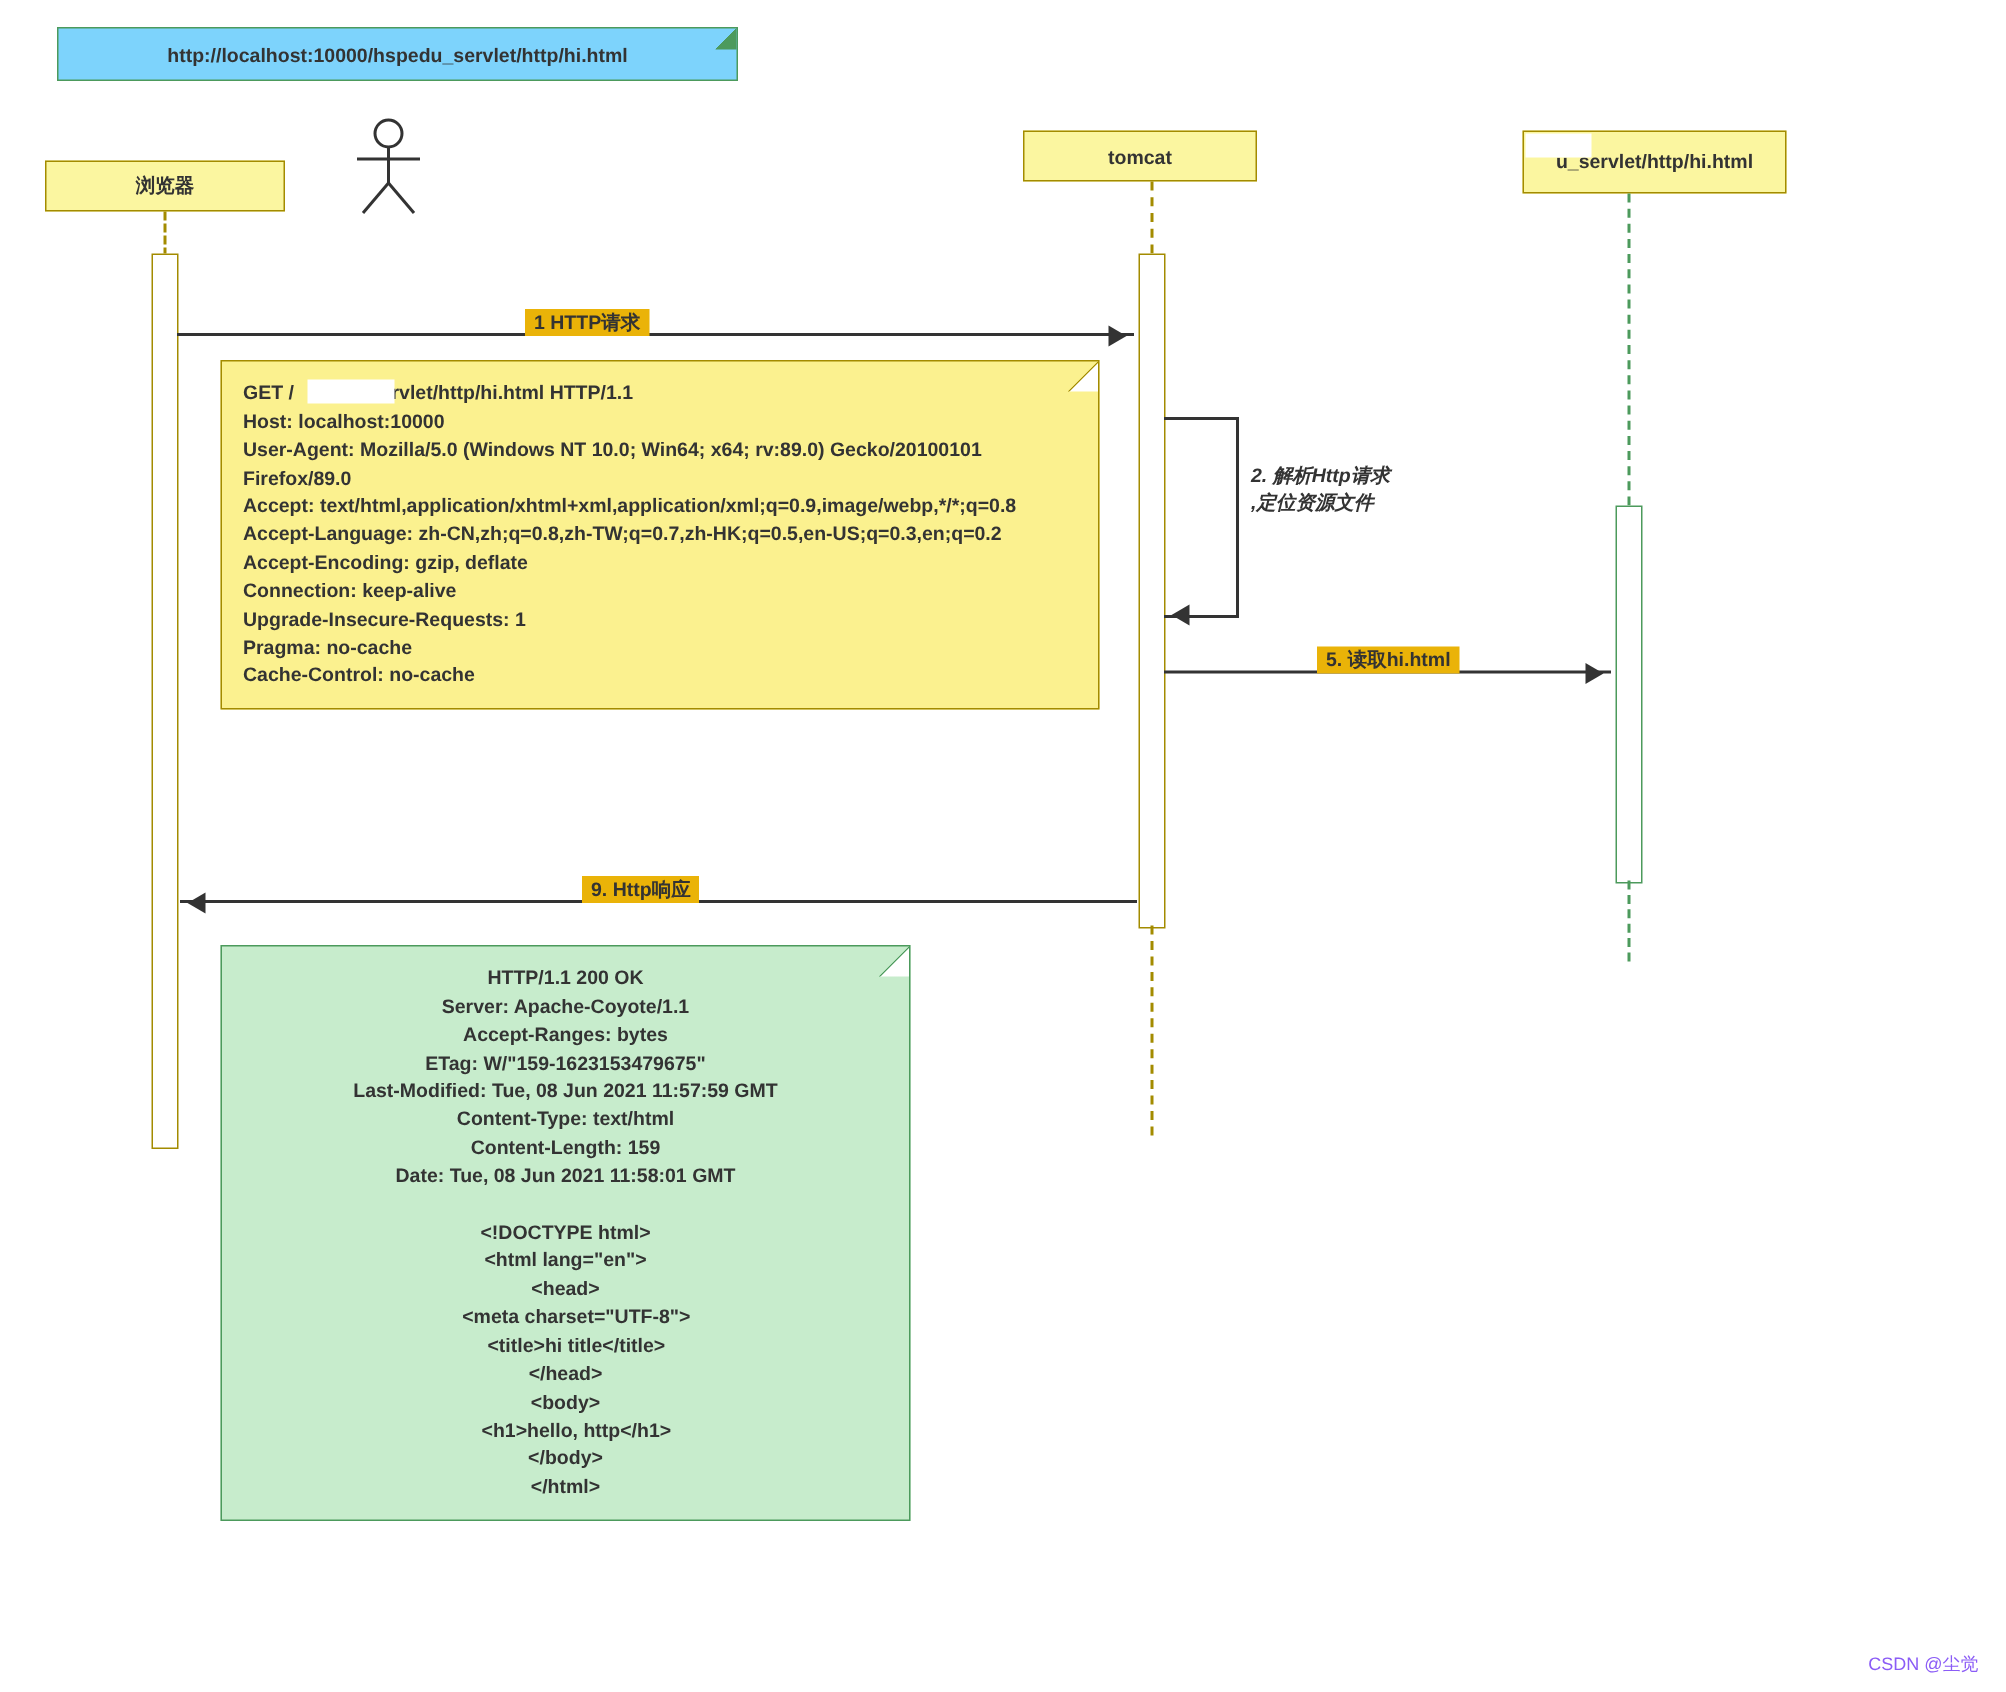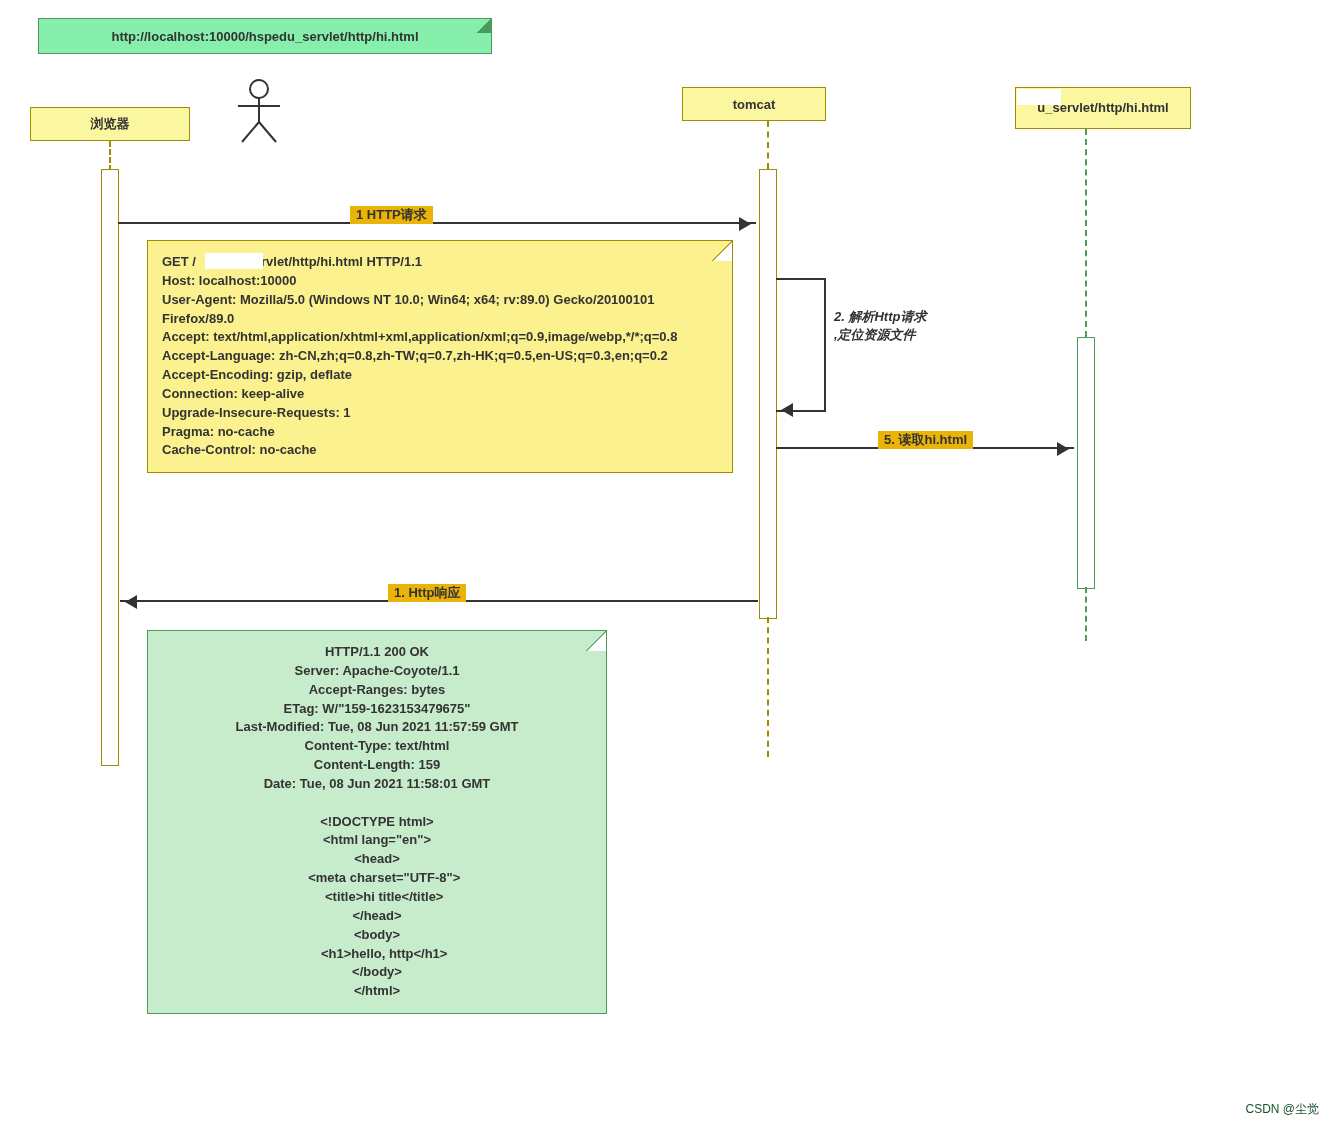--- a/index.html
+++ b/index.html
@@ -1,56 +1,56 @@
 <!DOCTYPE html>
 <html><head>
 <meta charset="utf-8">
 <style>
   html,body{margin:0;padding:0;background:#fff;font-family:"Microsoft YaHei",Arial,sans-serif;font-size:13px;color:#333;}
   .canvas{position:relative;width:1337px;height:1128px;}
   .box{position:absolute;background:#fbf6a0;border:1.5px solid #a38b00;box-sizing:border-box;text-align:center;display:flex;align-items:center;justify-content:center;font-weight:bold;padding:4px 8px;}
-  .box.green{background:#86efac;border:1.5px solid #4c9a5c;}
+  .box.green{background:#7dd3fc;border:1.5px solid #4c9a5c;}
   .box.header-url{justify-content:center;font-weight:bold;text-align:center;}
   .box.header-url::after{content:"";position:absolute;top:0;right:0;width:14px;height:14px;background:linear-gradient(135deg,transparent 49%,#4c9a5c 50%)}
   .lifeline{position:absolute;border-left:2px dashed #a38b00;}
   .lifeline.green{border-left:2px dashed #4c9a5c;}
   .activation{position:absolute;background:#fff;border:1.5px solid #a38b00;width:16px;}
   .activation.green{border:1.5px solid #4c9a5c;}
   .note{position:absolute;background:#fbf18f;border:1.5px solid #a38b00;padding:12px 14px;font-weight:bold;line-height:1.45;white-space:pre-wrap;}
   .note::after{content:"";position:absolute;top:0;right:0;width:20px;height:20px;background:linear-gradient(135deg,transparent 49%,#a38b00 50%,#a38b00 52%,#fff 53%);}
   .note.green{background:#c7eccc;border:1.5px solid #4c9a5c;text-align:center;}
   .note.green::after{background:linear-gradient(135deg,transparent 49%,#4c9a5c 50%,#4c9a5c 52%,#fff 53%);}
   .arrow-line{position:absolute;height:0;border-top:2px solid #333;}
   .arrow-line.right::after{content:"";position:absolute;right:-2px;top:-7px;border:7px solid transparent;border-left:12px solid #333;}
   .arrow-line.left::after{content:"";position:absolute;left:-2px;top:-7px;border:7px solid transparent;border-right:12px solid #333;}
   .arrow-label{position:absolute;background:#eab308;padding:0 6px;font-weight:bold;}
   .self-call{position:absolute;border:2px solid #333;border-left:none;}
   .self-call::after{content:"";position:absolute;left:-2px;bottom:-7px;border:7px solid transparent;border-right:12px solid #333;}
   .self-label{position:absolute;font-weight:bold;line-height:1.4;}
   .actor{position:absolute;}
-  .watermark{position:absolute;right:18px;bottom:10px;color:#14532d;font-size:12px;}
+  .watermark{position:absolute;right:18px;bottom:10px;color:#8b5cf6;font-size:12px;}
   .redact{position:absolute;background:#fff;}
 </style>
 </head>
 <body>
 
 <div class="canvas">
 
   <div class="box green header-url" style="left:38px;top:18px;width:454px;height:36px;">http://localhost:10000/hspedu_servlet/http/hi.html</div>
 
   <svg class="actor" style="left:232px;top:78px;width:54px;height:66px;" viewBox="0 0 54 66">
     <circle cx="27" cy="11" r="9" fill="none" stroke="#333" stroke-width="2"></circle>
     <line x1="27" y1="20" x2="27" y2="44" stroke="#333" stroke-width="2"></line>
     <line x1="6" y1="28" x2="48" y2="28" stroke="#333" stroke-width="2"></line>
     <line x1="27" y1="44" x2="10" y2="64" stroke="#333" stroke-width="2"></line>
     <line x1="27" y1="44" x2="44" y2="64" stroke="#333" stroke-width="2"></line>
   </svg>
 
   <div class="box" style="left:30px;top:107px;width:160px;height:34px;font-family:Liberation Serif, serif;">浏览器</div>
-  <div class="box" style="left:682px;top:87px;width:144px;height:34px;">tomcat</div>
+  <div class="box" style="left:682px;top:87px;width:156px;height:34px;">tomcat</div>
   <div class="box" style="left:998px;top:87px;width:176px;height:42px;white-space:normal;line-height:1.2;margin-left:17px;">
        <span>u_servlet/http/hi.html</span>
        <div class="redact" style="left:1px;top:1px;width:44px;height:16px;"></div>
   </div>
 
   <div class="lifeline" style="left:109px;top:141px;height:30px;"></div>
   <div class="lifeline" style="left:767px;top:121px;height:48px;"></div>
   <div class="lifeline green" style="left:1085px;top:129px;height:208px;"></div>
 
   <div class="activation" style="left:101px;top:169px;height:595px;"></div>
@@ -78,21 +78,21 @@
   <div class="self-call" style="left:776px;top:278px;width:48px;height:130px;"></div>
   <div class="self-label" style="left:834px;top:308px;font-style:italic;">
     <div>2. 解析Http请求</div>
     <div>,定位资源文件</div>
   </div>
 
   <div class="arrow-line right" style="left:776px;top:447px;width:298px;"></div>
   <div class="arrow-label" style="left:878px;top:431px;">5. 读取hi.html</div>
 
   <div class="arrow-line left" style="left:120px;top:600px;width:638px;"></div>
-  <div class="arrow-label" style="left:388px;top:584px;">1. Http响应</div>
+  <div class="arrow-label" style="left:388px;top:584px;">9. Http响应</div>
 
   <div class="note green" style="left:147px;top:630px;width:430px;">HTTP/1.1 200 OK
 Server: Apache-Coyote/1.1
 Accept-Ranges: bytes
 ETag: W/"159-1623153479675"
 Last-Modified: Tue, 08 Jun 2021 11:57:59 GMT
 Content-Type: text/html
 Content-Length: 159
 Date: Tue, 08 Jun 2021 11:58:01 GMT
 

